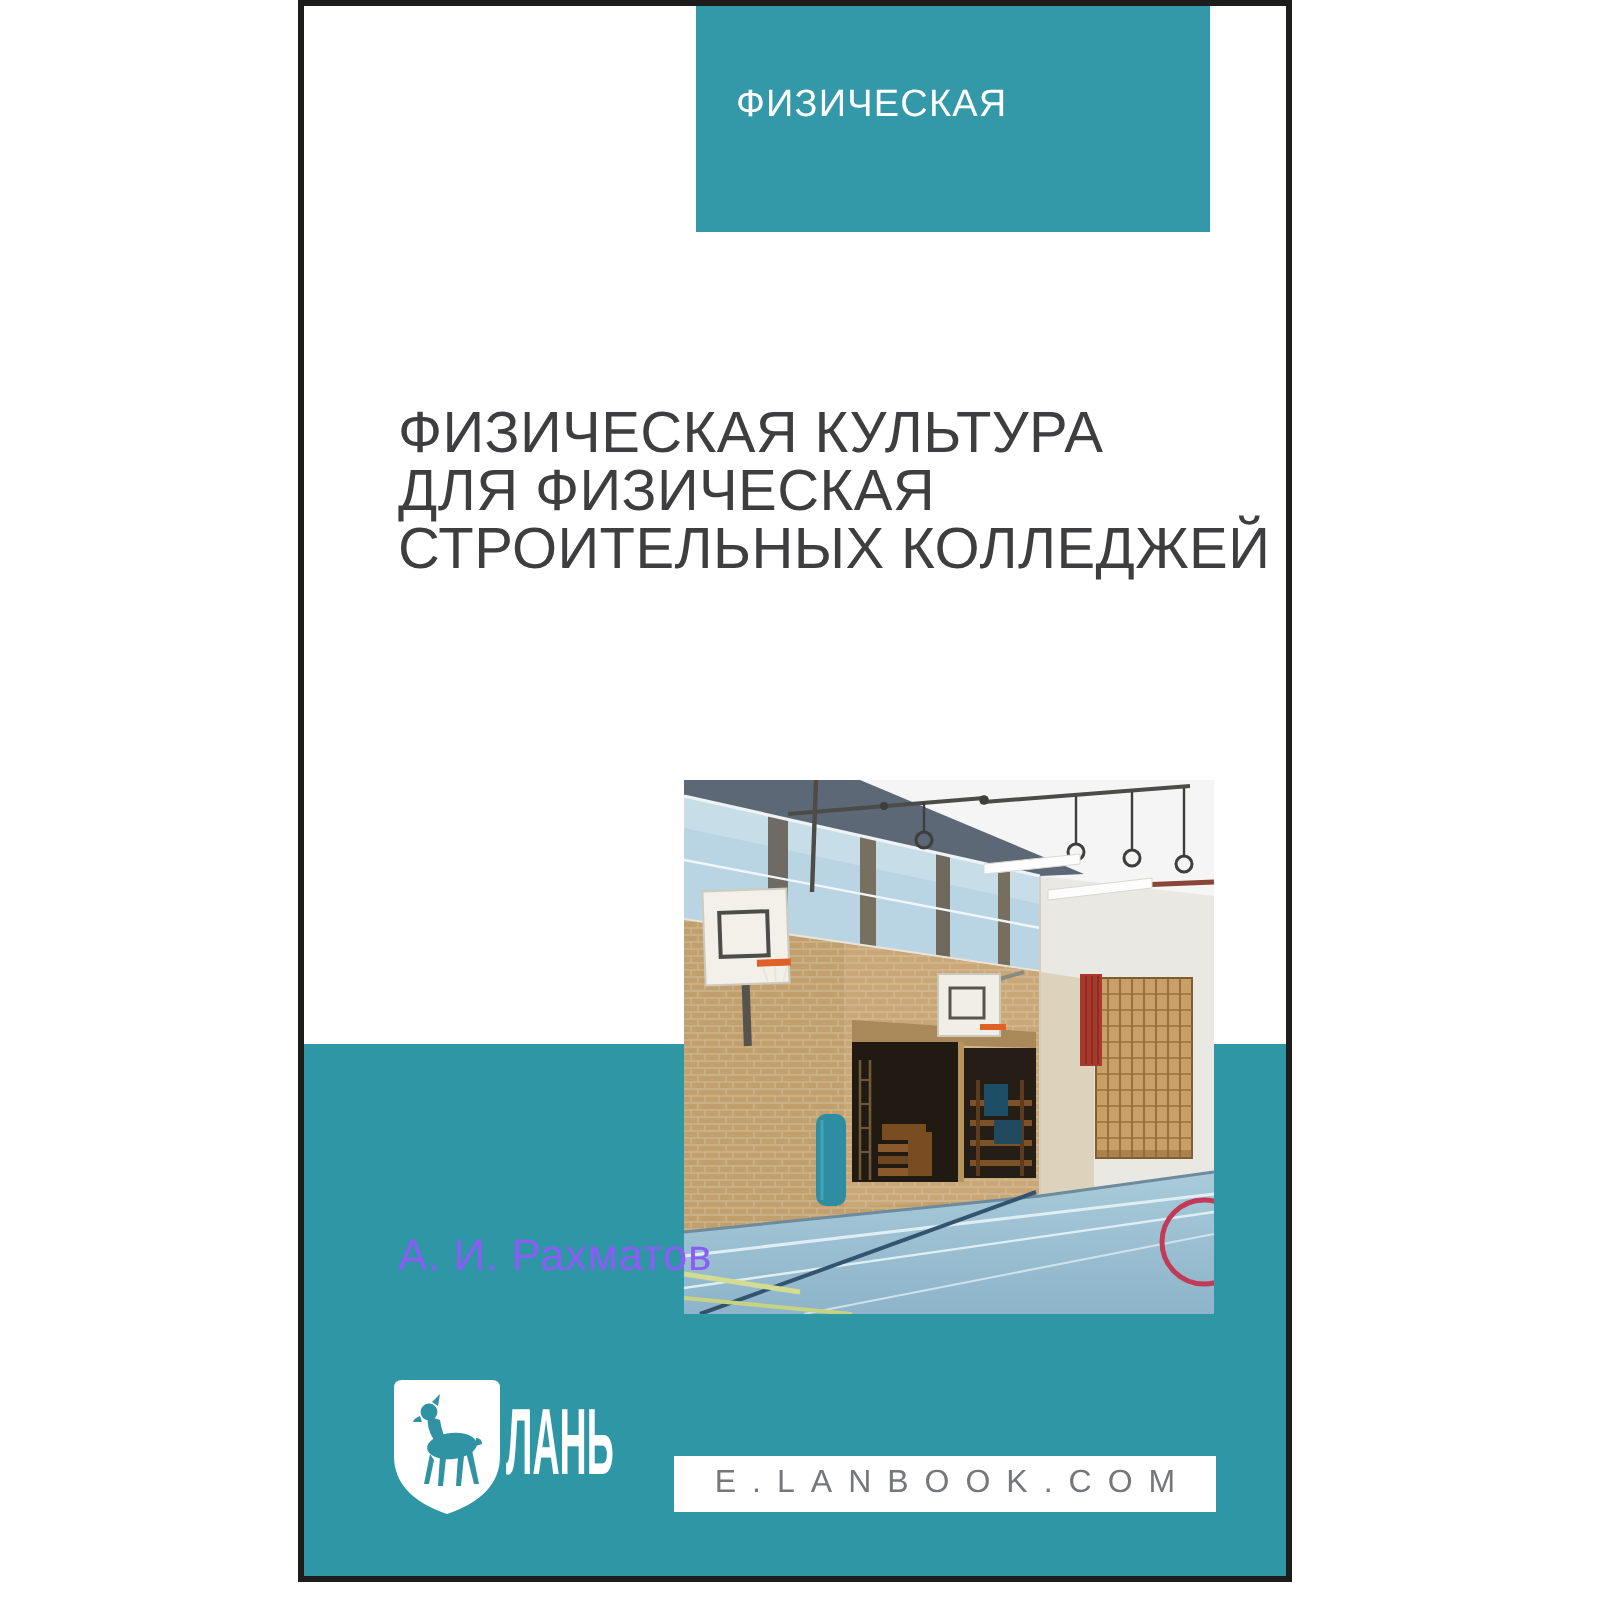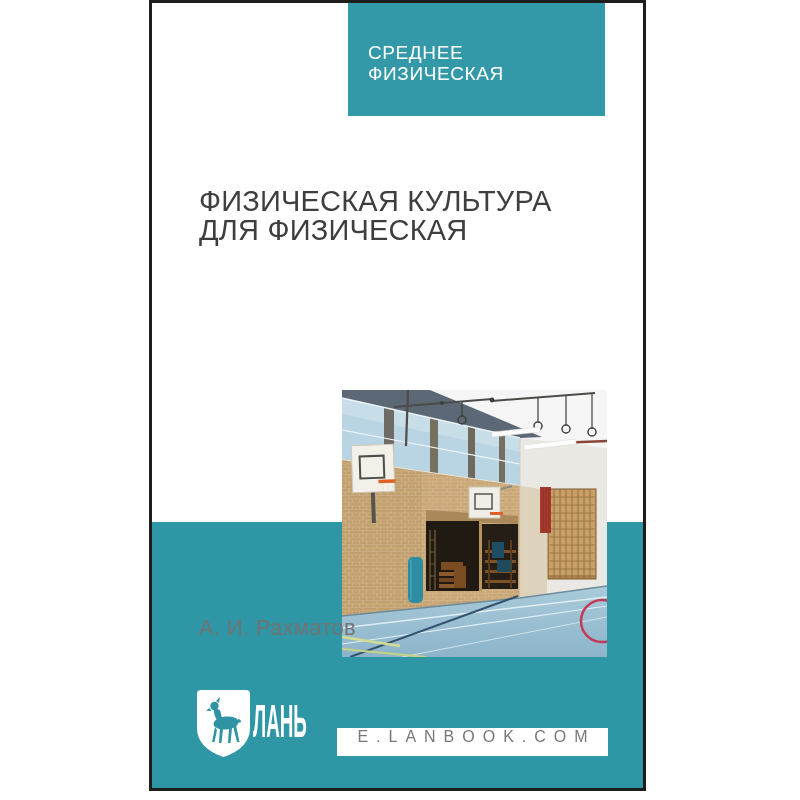--- a/index.html
+++ b/index.html
@@ -9,61 +9,61 @@
 
   .cover { position:absolute; left:149px; top:0; width:497px; height:791px;
            border:3px solid #1d1d1b; background:#ffffff; overflow:hidden; }
 
   
   .badge { position:absolute; left:196px; top:0; width:257px; height:113px;
            background:#3399a8; color:#ffffff; padding:39px 0 0 20px;
            font-size:19px; line-height:21px; letter-spacing:0.6px; font-weight:400; }
 
   
-  .title { position:absolute; left:47px; top:184px; color:#3e3e40;
+  .title { position:absolute; left:47px; top:200px; color:#3e3e40;
            font-size:29px; line-height:29px; letter-spacing:0.2px; font-weight:400; }
 
   
   .band { position:absolute; left:0; top:519px; width:491px; height:266px;
           background:#2e96a5; }
 
   
   .photo { position:absolute; left:190px; top:387px; width:265px; height:267px; }
   .photo svg { display:block; width:265px; height:267px; }
 
   
-  .authors { position:absolute; left:47px; top:613px; color:#737373;
+  .authors { position:absolute; left:47px; top:613px; color:#8b5cf6;
              font-size:22px; line-height:24px; letter-spacing:0.3px; }
 
   
   .logo-shield { position:absolute; left:45px; top:687px; width:53px; height:67px; }
   .wordmark { position:absolute; left:101px; top:694px; color:#ffffff;
               font-size:47px; line-height:47px; font-weight:700;
               transform:scaleX(0.40); transform-origin:left top; white-space:nowrap; }
 
   
   .site-bar { position:absolute; left:185px; top:725px; width:271px; height:28px;
-              background:#ffffff; display:flex; align-items:flex-start; justify-content:center; }
+              background:#ffffff; display:flex; align-items:center; justify-content:center; }
   .site-bar span { color:#75777a; font-size:16px; letter-spacing:8px; padding-left:8px;
                    font-weight:400; }
 </style>
 </head>
 <body>
 
 <div class="stage">
   <div class="cover">
 
     <div class="badge">
-      <div>СРЕДНЕЕ</div>
       <div>ФИЗИЧЕСКАЯ</div>
     </div>
 
     <div class="title">
       <div>ФИЗИЧЕСКАЯ КУЛЬТУРА</div>
       <div>ДЛЯ ФИЗИЧЕСКАЯ</div>
+      <div>СТРОИТЕЛЬНЫХ КОЛЛЕДЖЕЙ</div>
     </div>
 
     <div class="band"></div>
 
     <div class="photo" title="Спортивный зал: кирпичная стена, окна, баскетбольные щиты, шведская стенка, голубой пол с разметкой">
       <svg viewBox="0 0 265 267">
         <defs>
           <linearGradient id="floorG" x1="0" y1="0" x2="0" y2="1">
             <stop offset="0" stop-color="#a9cbda"></stop>
             <stop offset="1" stop-color="#8db4ca"></stop>

